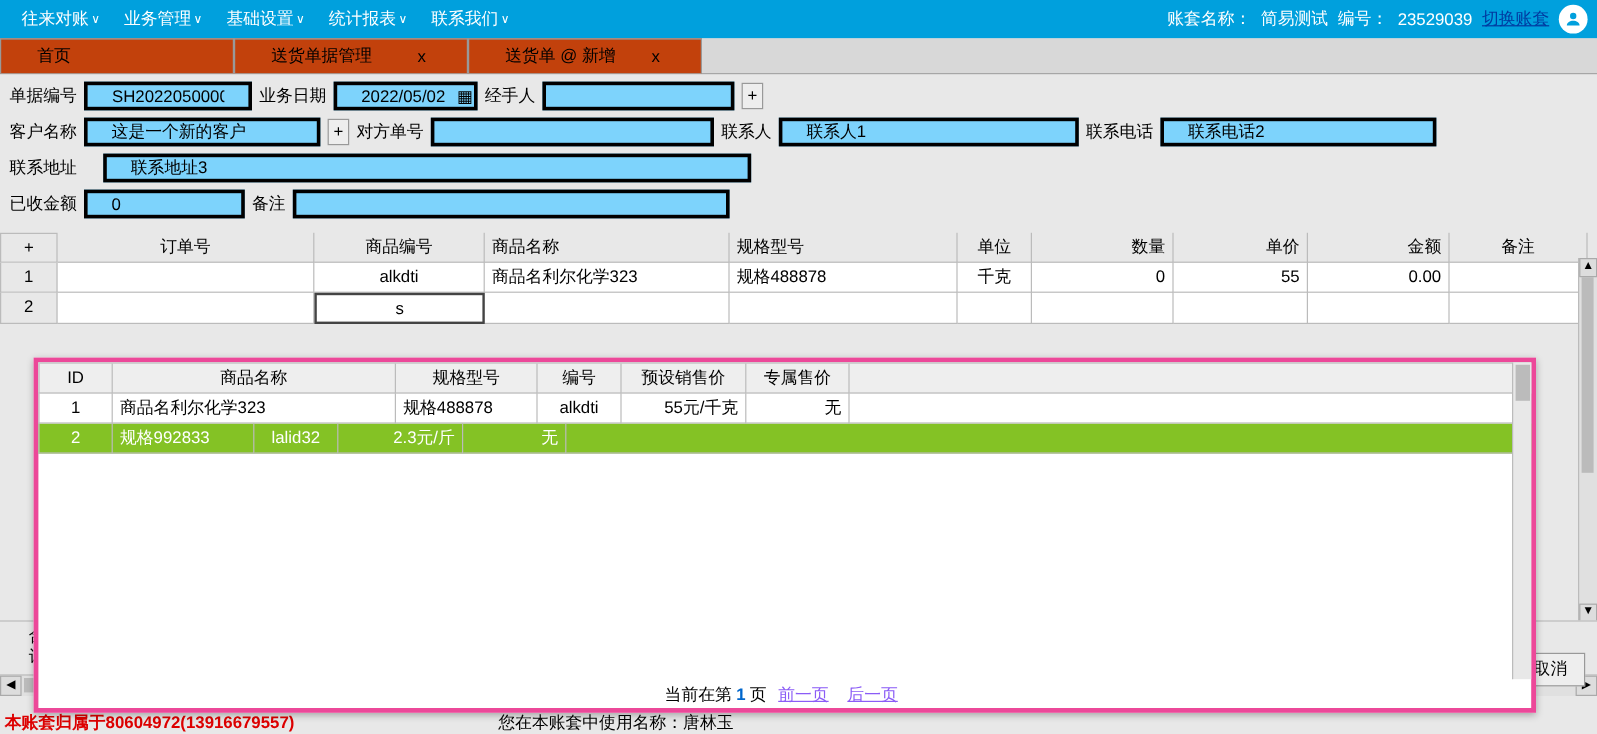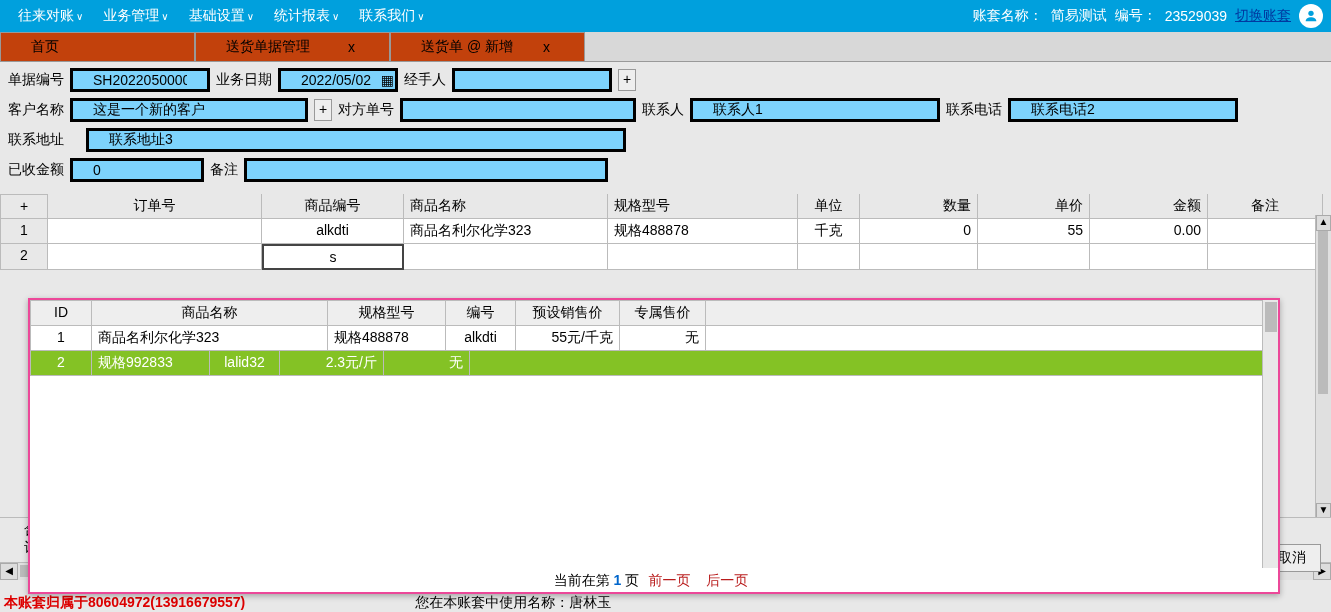--- a/index.html
+++ b/index.html
@@ -40,36 +40,36 @@
 .c-amt{width:118px;text-align:right}
 .c-note{width:115px;text-align:center}
 .grid-row .rownum{width:48px;text-align:center;background:#e8e8e8}
 .editing{border:2px solid #444!important;position:relative}
 .totals-row{display:flex;background:#e8e8e8;border-top:1px solid #bbb;position:absolute;width:100%;bottom:52px}
 .totals-row>div{padding:3px 24px;border-right:4px solid #0ea5e9}
 .scroll-h{position:absolute;bottom:32px;left:0;right:0;height:18px;background:#e0e0e0;border-top:1px solid #bbb;display:flex}
 .scroll-h .thumb{position:absolute;left:2px;top:2px;width:60%;height:12px;background:#bbb}
 .scroll-h .arrow{width:18px;text-align:center;border:1px solid #aaa;background:#ddd;cursor:pointer;font-size:10px;line-height:14px}
 .scroll-h .track{flex:1;position:relative}
-.popup{position:absolute;left:28px;top:298px;width:1252px;height:296px;background:#fff;border:2px solid #ec4899;z-index:50;box-shadow:0 2px 6px rgba(0,0,0,.3)}
+.popup{position:absolute;left:28px;top:298px;width:1252px;height:296px;background:#fff;border:4px solid #ec4899;z-index:50;box-shadow:0 2px 6px rgba(0,0,0,.3)}
 .popup-head,.popup-row{display:flex}
 .popup-head>div,.popup-row>div{border:1px solid #bbb;border-top:none;border-left:none;padding:3px 6px;overflow:hidden}
 .popup-head{background:#eee;border-top:1px solid #bbb}
 .popup-head>div:first-child,.popup-row>div:first-child{border-left:1px solid #bbb}
 .pc-id{width:62px;text-align:center}
 .pc-name{width:236px}
 .pc-spec{width:118px}
 .pc-code{width:70px;text-align:center}
 .pc-price{width:104px;text-align:right}
 .pc-excl{width:86px;text-align:right}
 .popup-row.sel{background:#84c225;color:#fff}
 .popup-scroll{position:absolute;right:0;top:0;width:16px;bottom:24px;background:#e8e8e8;border-left:1px solid #bbb}
 .popup-scroll .sb{width:12px;height:30px;background:#bbb;margin:2px auto}
 .popup-foot{position:absolute;bottom:2px;left:0;right:0;text-align:center;font-size:13px}
-.popup-foot a{color:#b91c1c;margin:0 6px;cursor:pointer}
+.popup-foot a{color:#8b5cf6;text-decoration:underline;margin:0 6px;cursor:pointer}
 .popup-foot b{color:#06c}
 .cancel-btn{position:absolute;right:10px;bottom:40px;padding:4px 14px;border:1px solid #999;background:#eee;cursor:pointer;z-index:40}
 .footer{position:absolute;bottom:0;left:0;right:0;height:20px;background:#e8e8e8;display:flex;align-items:flex-end;font-size:13px;padding:0 4px}
 .footer .owner{color:#d00;font-weight:bold}
 .footer .seg{margin-left:auto;display:flex;gap:16px}
 .footer a{color:#06c;text-decoration:underline}
 .scroll-v{position:absolute;right:0;top:215px;width:16px;height:304px;background:#e0e0e0;border-left:1px solid #bbb}
 .scroll-v .arrow{height:16px;text-align:center;font-size:10px;border:1px solid #aaa;background:#ddd;cursor:pointer}
 .scroll-v .track{position:relative;height:calc(100% - 32px)}
 .scroll-v .thumb{position:absolute;top:0;left:2px;width:10px;height:60%;background:#bbb}
@@ -133,21 +133,21 @@
     <span class="lbl">单据编号</span>
     <input type="text" style="width: 140px;" value="SH20220500001">
     <span class="lbl">业务日期</span>
     <span class="date-wrap"><input type="text" value="2022/05/02" style=""><span class="date-icon">▦</span></span>
     <span class="lbl">经手人</span>
     <input type="text" style="width: 160px;" value="">
     <span class="plus-btn">+</span>
   </div>
   <div class="form-row">
     <span class="lbl">客户名称</span>
-    <input type="text" style="width: 238px;" value="这是一个新的客户">
+    <input type="text" style="width: 197px;" value="这是一个新的客户">
     <span class="plus-btn">+</span>
     <span class="lbl">对方单号</span>
     <input type="text" style="width: 236px;" value="">
     <span class="lbl">联系人</span>
     <input type="text" style="width: 250px;" value="联系人1">
     <span class="lbl">联系电话</span>
     <input type="text" style="width: 230px;" value="联系电话2">
   </div>
   <div class="form-row">
     <span class="lbl">联系地址</span>

